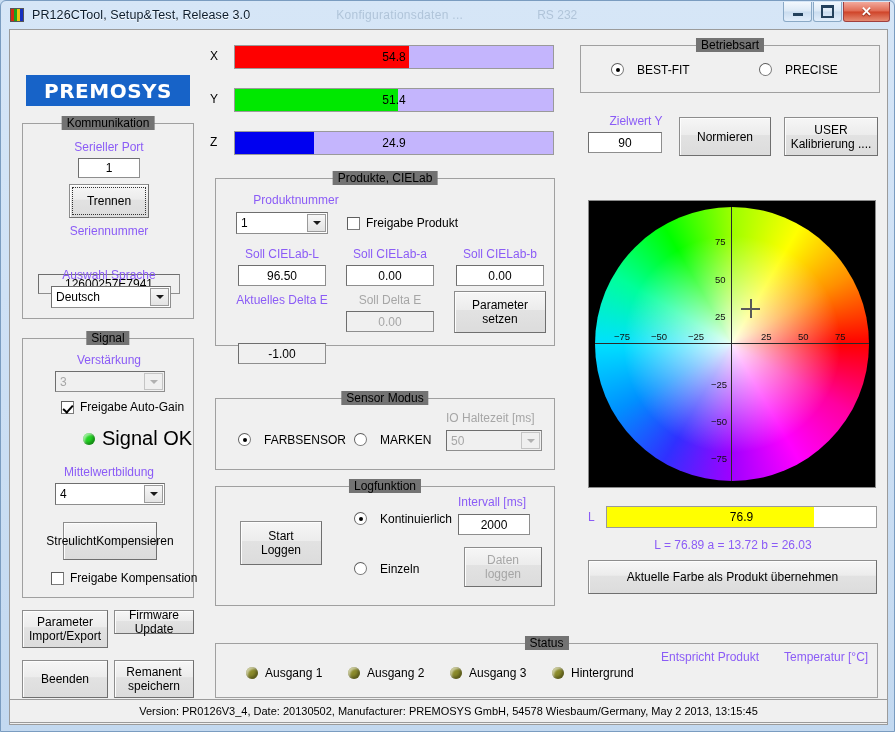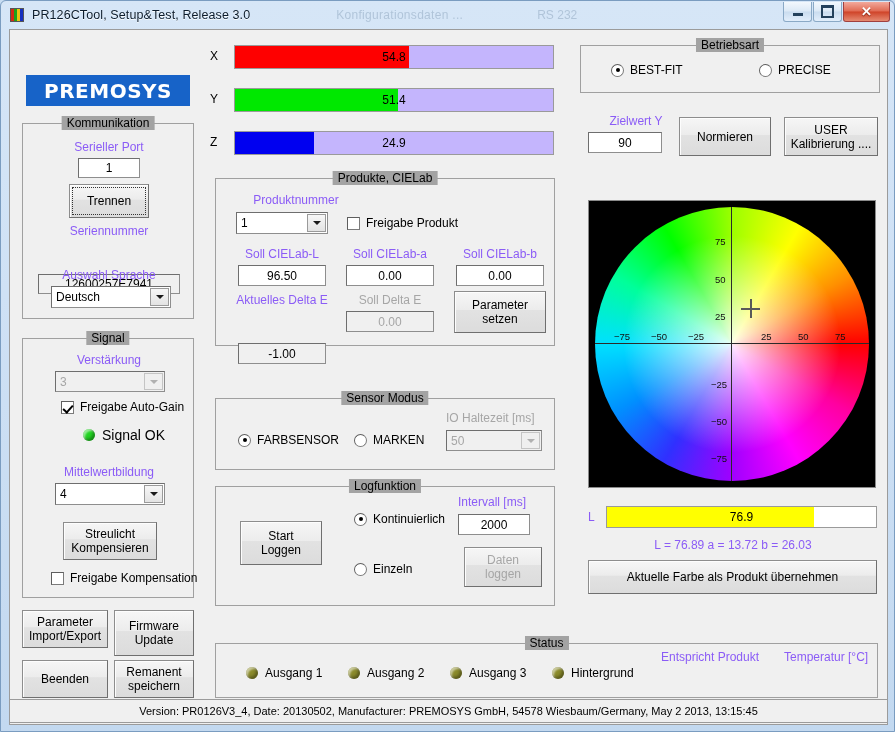--- a/index.html
+++ b/index.html
@@ -68,21 +68,21 @@
     position:absolute;left:8px;top:28px;width:879px;height:696px;
     background:#f0f0f0;
     border:1px solid #9b9b9b;
     box-sizing:border-box;
   }
   
   .grp{
     position:absolute;border:1px solid #a0a0a0;box-sizing:border-box;
   }
   .grp>.cap{
-    position:absolute;top:-8px;background:#a3a3a3;padding:0 5px;
+    position:absolute;top:-8px;background:#737373;padding:0 5px;
     font-size:12px;color:#000;white-space:nowrap;left:50%;transform:translateX(-50%);
   }
   .lbl{position:absolute;font-size:12px;color:#8b5cf6;white-space:nowrap;}
   .lbl.dis{color:#a6a6a6;}
   .tbox{
     position:absolute;box-sizing:border-box;background:#fff;
     border:1px solid #8e8e8e;border-top-color:#6e6e6e;border-left-color:#6e6e6e;
     font-size:12px;display:flex;align-items:center;justify-content:center;
     color:#000;
   }
@@ -119,21 +119,21 @@
   .chk{position:absolute;display:flex;align-items:center;font-size:12px;white-space:nowrap;}
   .chk .bx{
     width:13px;height:13px;background:#fff;border:1px solid #7b7b7b;
     border-top-color:#5e5e5e;border-left-color:#5e5e5e;
     margin-right:6px;box-sizing:border-box;position:relative;flex:none;
   }
   .chk .bx.on::after{
     content:"";position:absolute;left:3px;top:1px;width:4px;height:8px;
     border:solid #000;border-width:0 2px 2px 0;transform:rotate(42deg);
   }
-  .rad{position:absolute;display:flex;align-items:center;font-size:12px;white-space:nowrap;}
+  .rad{position:absolute;display:flex;font-size:12px;white-space:nowrap;gap:7px;}
   .rad .dot{
     width:13px;height:13px;border-radius:50%;background:#fff;
     border:1px solid #7b7b7b;border-top-color:#5e5e5e;border-left-color:#5e5e5e;
     margin-right:6px;box-sizing:border-box;position:relative;flex:none;
   }
   .rad .dot.on::after{
     content:"";position:absolute;left:3.5px;top:3.5px;width:4px;height:4px;
     border-radius:50%;background:#000;
   }
   .led{
@@ -266,46 +266,46 @@
       <div class="combo dis" style="left:32px;top:32px;width:110px;height:21px;">
         <span class="val">3</span>
         <span class="arw">
             <i class="tri"></i>
           </span>
       </div>
       <div class="chk" style="left:38px;top:61px;">
         <span class="bx on"></span>
         <span>Freigabe Auto-Gain</span>
       </div>
-      <div class="chk" style="left:60px;top:88px;font-size:14px;">
+      <div class="chk" style="left:60px;top:88px;font-size:20px;">
         <span class="led" style="background:#22d422;"></span>
         <span>Signal OK</span>
       </div>
       <div class="lbl" style="left:0;top:126px;width:172px;text-align:center;">Mittelwertbildung</div>
       <div class="combo" style="left:32px;top:144px;width:110px;height:22px;">
         <span class="val">4</span>
         <span class="arw">
             <i class="tri"></i>
           </span>
       </div>
-      <div class="btn" style="left:40px;top:183px;width:94px;height:38px;flex-direction:column;">
+      <div class="btn" style="left:40px;top:183px;width:94px;height:38px;flex-direction:row;">
         <span>Streulicht</span>
         <span>Kompensieren</span>
       </div>
       <div class="chk" style="left:28px;top:232px;">
         <span class="bx"></span>
         <span>Freigabe Kompensation</span>
       </div>
     </div>
 
     <div class="btn" style="left:12px;top:580px;width:86px;height:38px;flex-direction:column;">
       <span>Parameter</span>
       <span>Import/Export</span>
     </div>
-    <div class="btn" style="left:104px;top:580px;width:80px;height:46px;flex-direction:column;">
+    <div class="btn" style="left:104px;top:580px;width:80px;height:24px;flex-direction:column;">
       <span>Firmware</span>
       <span>Update</span>
     </div>
     <div class="btn" style="left:12px;top:630px;width:86px;height:38px;">Beenden</div>
     <div class="btn" style="left:104px;top:630px;width:80px;height:38px;flex-direction:column;justify-content:center;">
       <span>Remanent</span>
       <span>speichern</span>
     </div>
 
     <div id="xyz">

